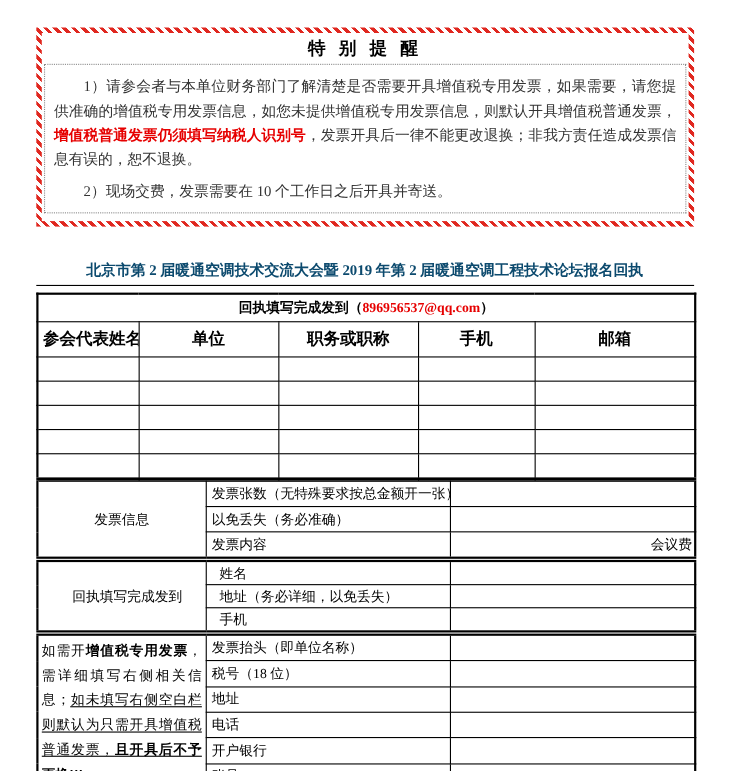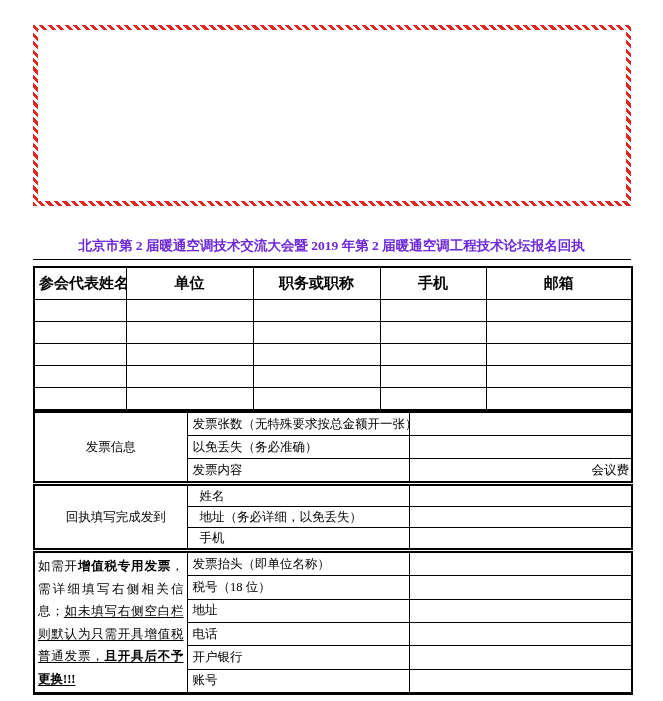--- a/index.html
+++ b/index.html
@@ -34,21 +34,21 @@
   .reminder-dotted p{
     margin:0;font-size:13.4px;line-height:22px;color:var(--body-ink);
     text-indent:27px;text-align:justify;
   }
   .reminder-dotted p.p2{margin-top:7px;}
   .hl{color:var(--red);font-weight:bold;}
 
   
   .doc-title{
     position:absolute;left:0;top:237px;width:663px;
-    text-align:center;font-weight:bold;font-size:13.5px;color:#6d28d9;
+    text-align:center;font-weight:bold;font-size:13.5px;color:#0c4a6e;
   }
 
   
   .hairline{position:absolute;left:33px;top:259px;width:598px;height:1px;background:#000;}
 
   
   .tables{position:absolute;left:33px;top:266px;width:598px;}
   table{border-collapse:collapse;table-layout:fixed;width:598px;}
   td,th{border:1px solid #000;overflow:hidden;white-space:nowrap;}
   .tA{border:2px solid #000;border-top:2.5px solid #000;border-bottom:3px solid #000;}
@@ -73,38 +73,46 @@
   .u{text-decoration:underline;text-underline-offset:2px;}
   .b{font-weight:bold;}
 </style>
 </head>
 <body>
 
 <div class="page">
 
   <div class="reminder">
     <div class="reminder-inner">
+      <div class="reminder-title">特 别 提 醒</div>
+      <div class="reminder-dotted">
+        <p><span>1）请参会者与本单位财务部门了解清楚是否需要开具增值税专用发票，如果需要，请您提供准确的增值税专用发票信息，如您未提供增值税专用发票信息，则默认开具增值税普通发票，</span><span class="hl">增值税普通发票仍须填写纳税人识别号</span><span>，发票开具后一律不能更改退换；非我方责任造成发票信息有误的，恕不退换。</span></p>
+        <p class="p2">2）现场交费，发票需要在 10 个工作日之后开具并寄送。</p>
+      </div>
     </div>
   </div>
 
   <div class="doc-title">北京市第 2 届暖通空调技术交流大会暨 2019 年第 2 届暖通空调工程技术论坛报名回执</div>
 
   <div class="hairline"></div>
 
   <div class="tables">
 
     <table class="tA">
       <colgroup>
           <col style="width:92px">
           <col style="width:127px">
           <col style="width:127px">
           <col style="width:106px">
           <col style="width:146px">
         </colgroup>
       <tbody>
+          <tr class="send">
+        <td colspan="5"><span>回执填写完成发到（</span><span class="email">896956537@qq.com</span><span>）</span></td>
+      </tr>
       <tr class="head">
         <th>参会代表姓名</th>
         <th>单位</th>
         <th>职务或职称</th>
         <th>手机</th>
         <th>邮箱</th>
       </tr>
       <tr class="empty">
         <td></td>
             <td></td>

